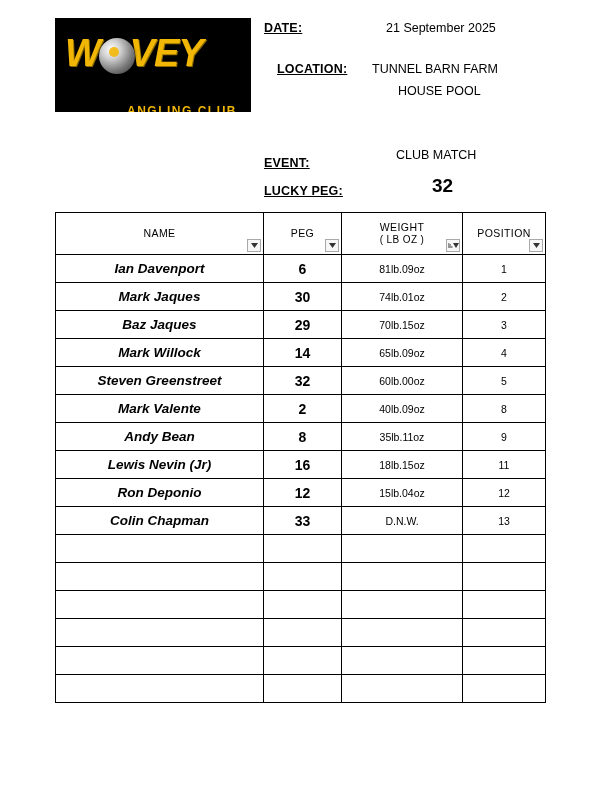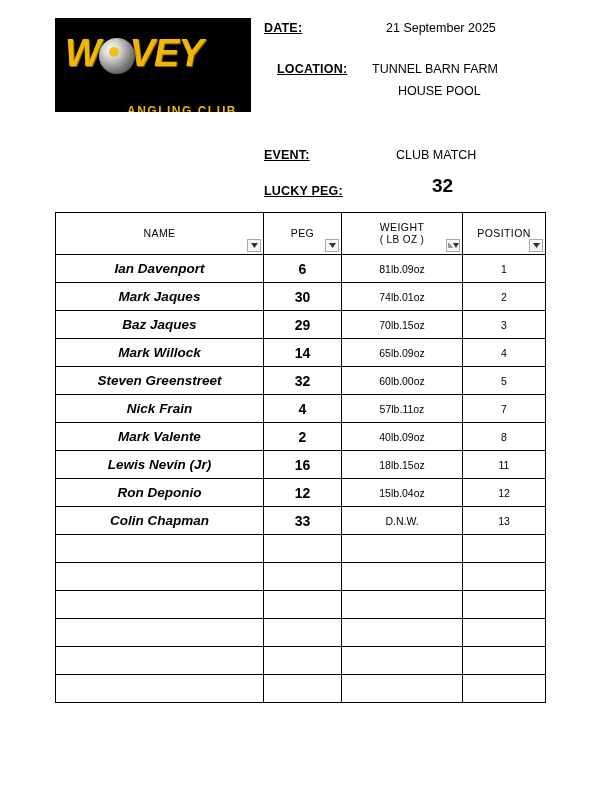--- a/index.html
+++ b/index.html
@@ -88,21 +88,21 @@
   }
   .field-value {
     font-weight: normal;
   }
 
   .f-date-label   { left: 264px; top: 21px; }
   .f-date-value   { left: 386px; top: 21px; }
   .f-loc-label    { left: 264px; top: 62px; padding-left: 13px; }
   .f-loc-value1   { left: 372px; top: 62px; }
   .f-loc-value2   { left: 398px; top: 76px; margin-top: 8px; }
-  .f-event-label  { left: 264px; top: 148px; }
+  .f-event-label  { left: 264px; top: 156px; }
   .f-event-value  { left: 396px; top: 148px; }
   .f-lucky-label  { left: 264px; top: 184px; }
   .f-lucky-value  { left: 432px; top: 175px; font-size: 19px; font-weight: bold; }
 
   
   .table-wrap {
     position: absolute;
     left: 55px;
     top: 212px;
     width: 490px;
@@ -264,32 +264,32 @@
           <td class="weight">65lb.09oz</td>
           <td class="position">4</td>
         </tr>
         <tr>
           <td class="name">Steven Greenstreet</td>
           <td class="peg">32</td>
           <td class="weight">60lb.00oz</td>
           <td class="position">5</td>
         </tr>
         <tr>
-          <td class="name">Nick Frain</td>
-          <td class="peg">4</td>
-          <td class="weight">57lb.11oz</td>
-          <td class="position">7</td>
-        </tr>
-        <tr>
           <td class="name">Mark Valente</td>
           <td class="peg">2</td>
           <td class="weight">40lb.09oz</td>
           <td class="position">8</td>
         </tr>
         <tr>
+          <td class="name">Andy Bean</td>
+          <td class="peg">8</td>
+          <td class="weight">35lb.11oz</td>
+          <td class="position">9</td>
+        </tr>
+        <tr>
           <td class="name">Lewis Nevin (Jr)</td>
           <td class="peg">16</td>
           <td class="weight">18lb.15oz</td>
           <td class="position">11</td>
         </tr>
         <tr>
           <td class="name">Ron Deponio</td>
           <td class="peg">12</td>
           <td class="weight">15lb.04oz</td>
           <td class="position">12</td>

